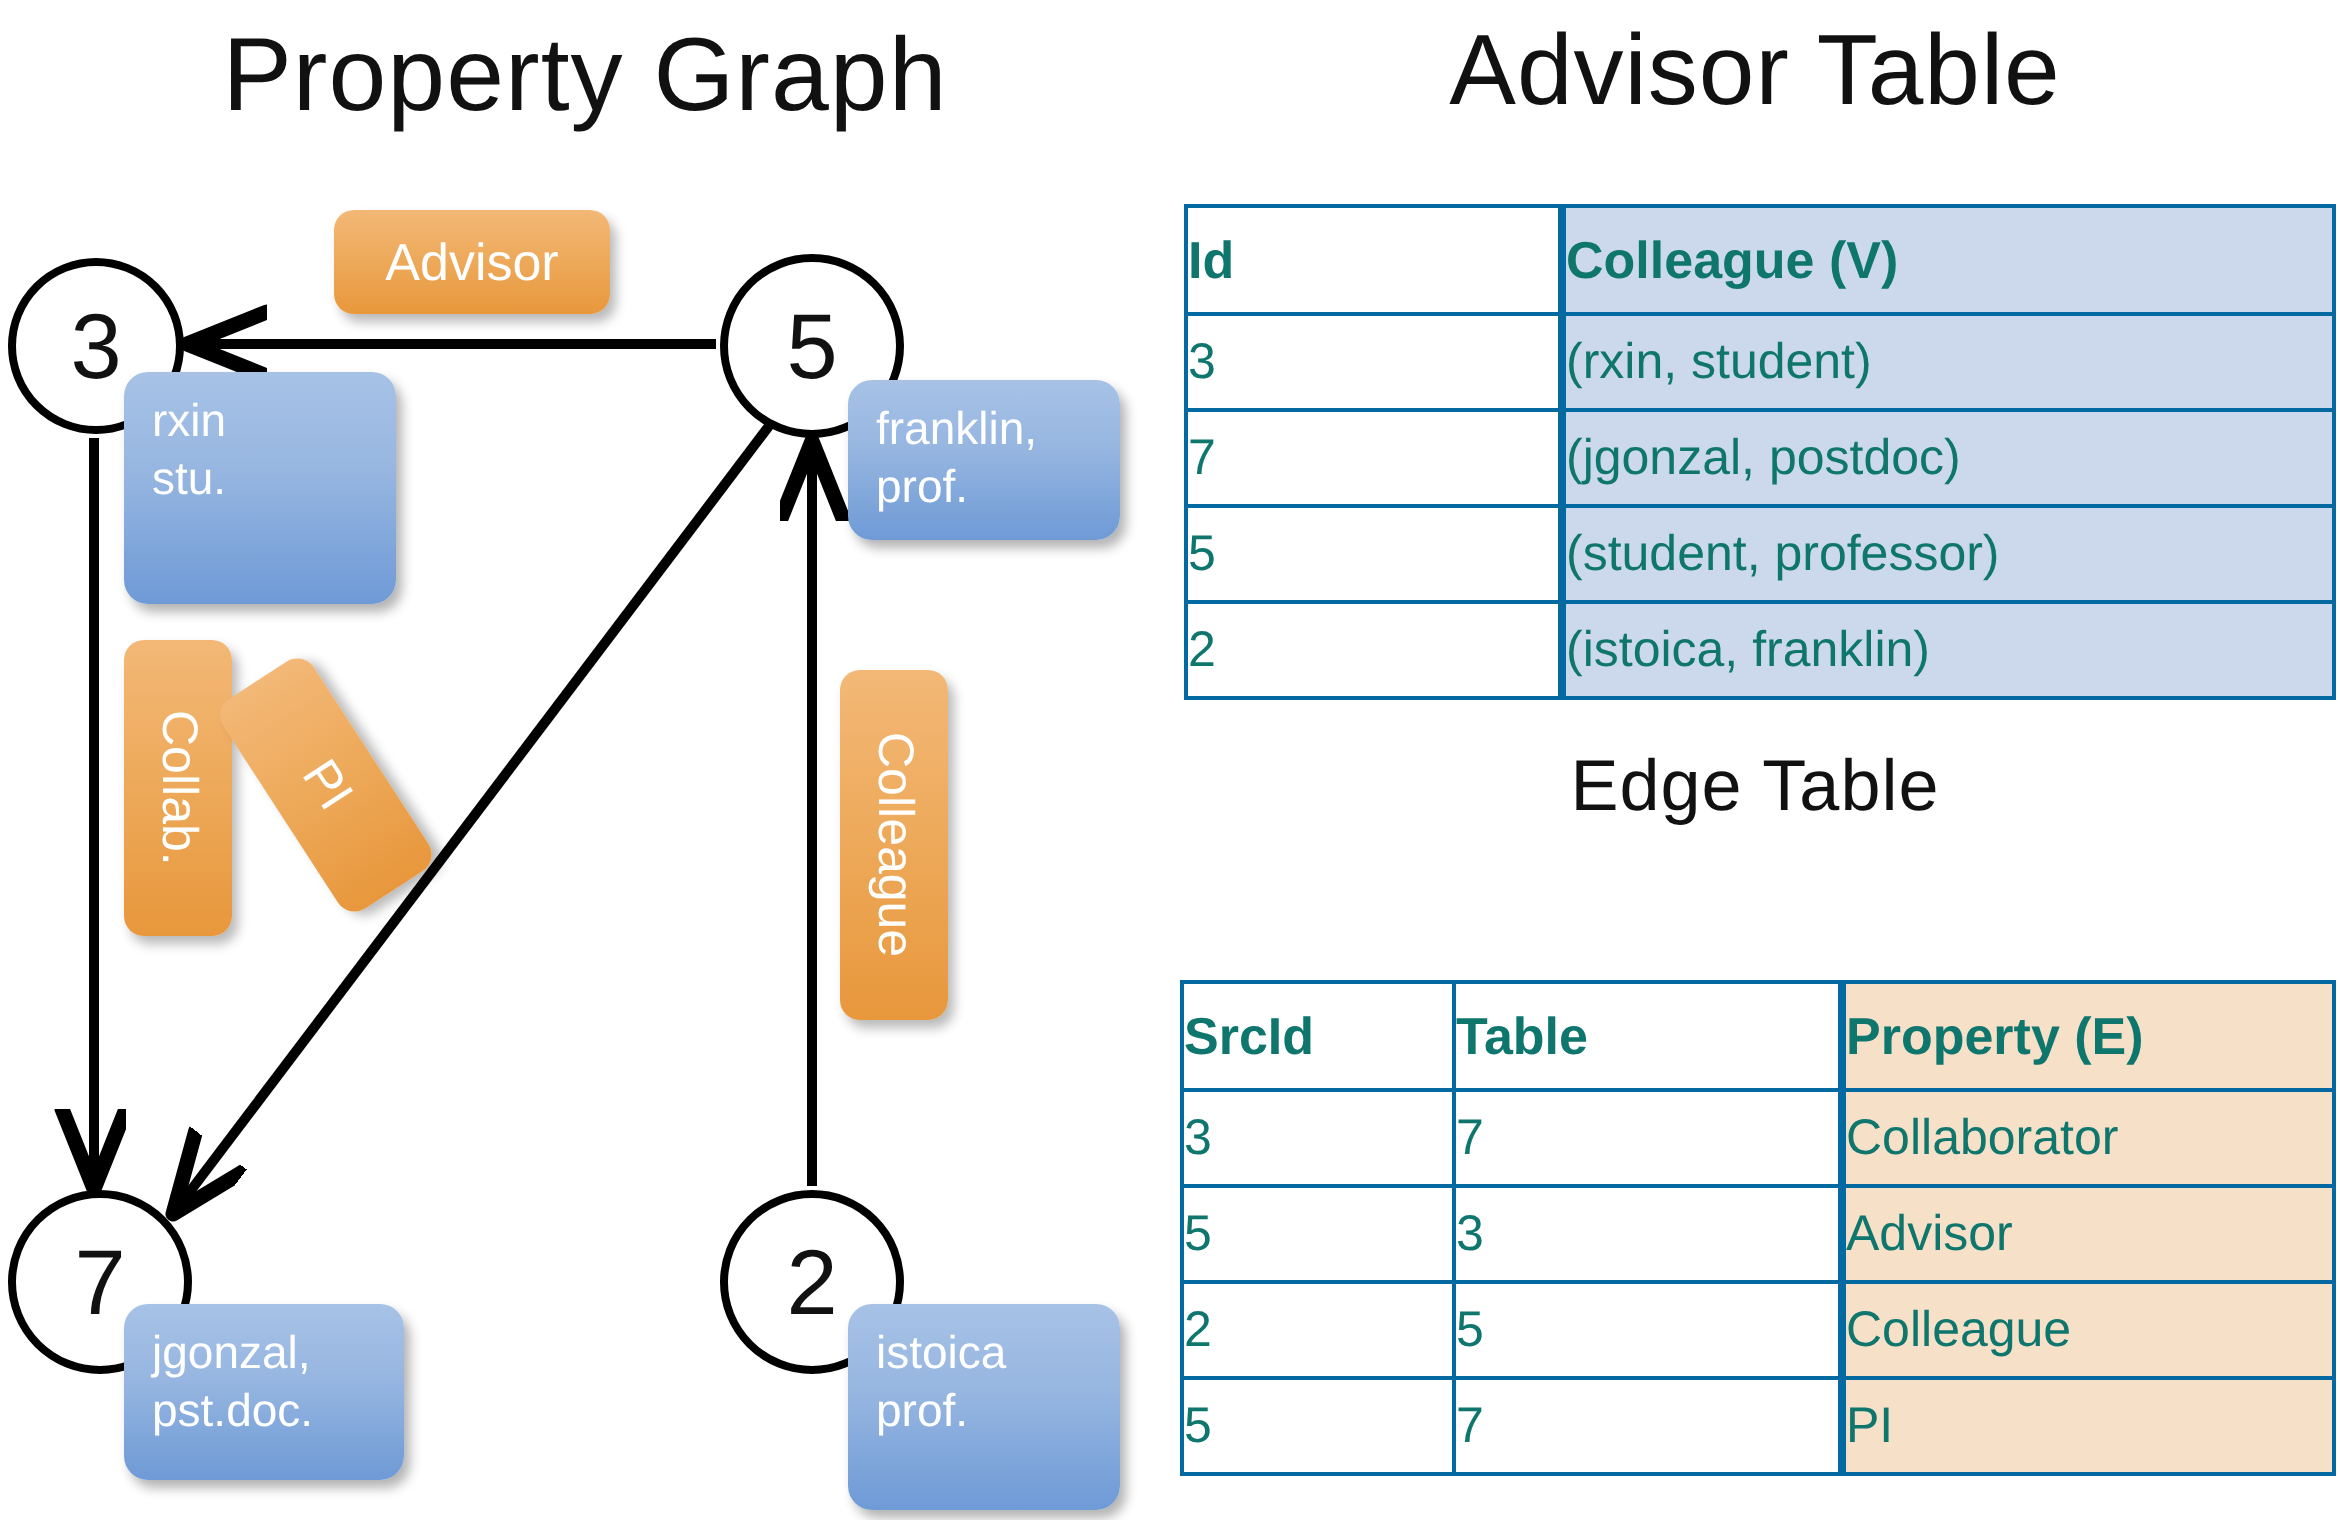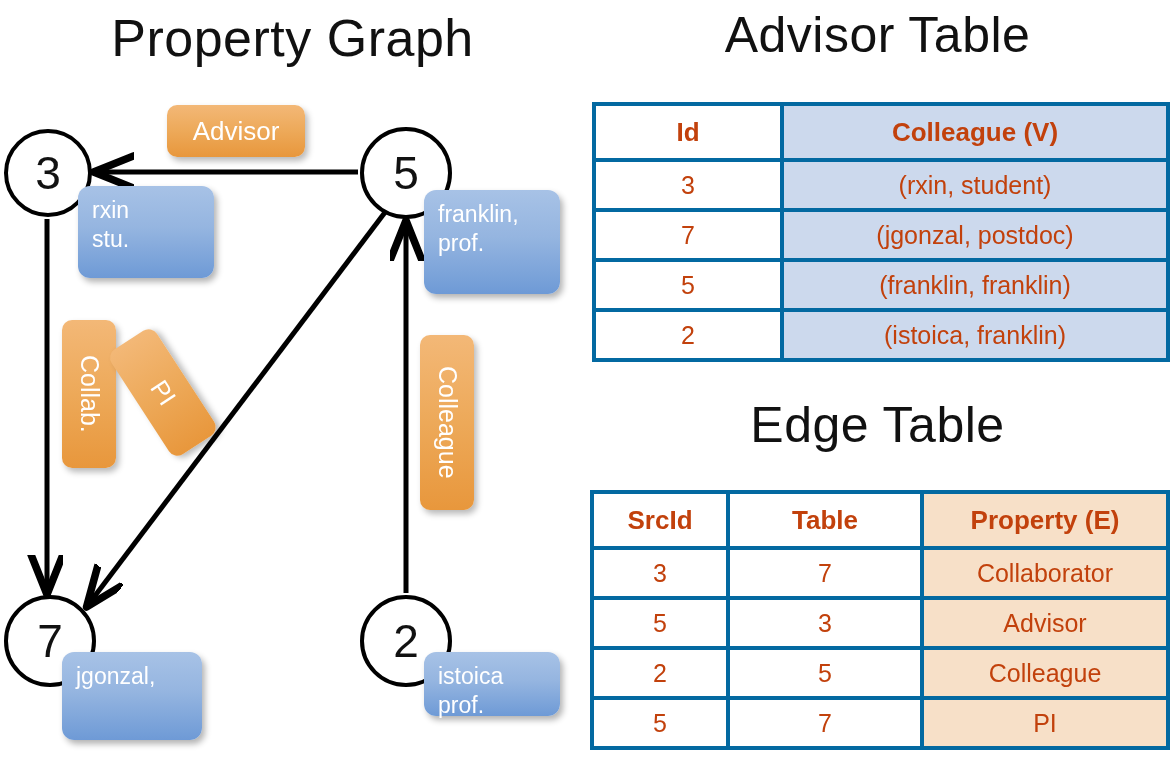--- a/index.html
+++ b/index.html
@@ -28,22 +28,22 @@
   }
   #title-property-graph {
     left: 0; top: 8px; width: 585px;
     font-size: 52px;
   }
   #title-vertex-table {
     left: 585px; top: 6px; width: 585px;
     font-size: 50px;
   }
   #title-edge-table {
-    left: 585px; top: 396px; width: 585px;
-    font-size: 50px;
+    left: 585px; top: 372px; width: 585px;
+    font-size: 36px;
   }
 
   
   #graph-panel {
     position: absolute;
     left: 0; top: 0;
     width: 585px; height: 760px;
   }
   #graph-edges {
     position: absolute;
@@ -79,24 +79,24 @@
     color: #ffffff;
     font-family: "Liberation Sans", sans-serif;
     font-weight: 300;
     font-size: 23px;
     line-height: 1.25;
     padding: 10px 0 0 14px;
     box-sizing: border-box;
     box-shadow: 3px 4px 6px rgba(0,0,0,0.30);
     z-index: 8;
   }
-  #prop-rxin     { left: 62px;  top: 186px; width: 136px; height: 92px; margin-left: 16px; }
-  #prop-franklin { left: 424px; top: 190px; width: 136px; height: 104px; }
+  #prop-rxin     { left: 62px;  top: 186px; width: 136px; height: 116px; }
+  #prop-franklin { left: 424px; top: 190px; width: 136px; height: 80px; }
   #prop-jgonzal  { left: 62px;  top: 652px; width: 140px; height: 88px; }
-  #prop-istoica  { left: 424px; top: 652px; width: 136px; height: 64px; }
+  #prop-istoica  { left: 424px; top: 652px; width: 136px; height: 103px; }
 
   
   .edge-label {
     position: absolute;
     border-radius: 10px;
     background: linear-gradient(to bottom, #f3b877 0%, #eda959 50%, #e8973c 100%);
     color: #ffffff;
     font-family: "Liberation Sans", sans-serif;
     font-weight: 300;
     box-shadow: 3px 4px 6px rgba(0,0,0,0.28);
@@ -137,25 +137,25 @@
   }
 
   
   .data-table {
     position: absolute;
     border-collapse: collapse;
     table-layout: fixed;
     font-family: "Liberation Sans", sans-serif;
   }
   .data-table td, .data-table th {
-    border: 4px solid #0369a1;
-    text-align: center;
+    border: 2px solid #0369a1;
+    text-align: left;
     font-weight: 300;
     font-size: 25px;
-    color: #c2410c;
+    color: #0f766e;
     padding: 0;
     height: 46px;
     vertical-align: middle;
   }
   .data-table th {
     font-weight: bold;
     font-size: 26px;
     height: 52px;
   }
 
@@ -205,20 +205,21 @@
   <div class="prop-box" id="prop-rxin">
     <div>rxin</div>
     <div>stu.</div>
   </div>
   <div class="prop-box" id="prop-franklin">
     <div>franklin,</div>
     <div>prof.</div>
   </div>
   <div class="prop-box" id="prop-jgonzal">
     <div>jgonzal,</div>
+    <div>pst.doc.</div>
   </div>
   <div class="prop-box" id="prop-istoica">
     <div>istoica</div>
     <div>prof.</div>
   </div>
 
   <div class="edge-label" id="edge-label-advisor">
     <span class="htext">Advisor</span>
   </div>
   <div class="edge-label" id="edge-label-collab">
@@ -247,21 +248,21 @@
     <tr>
       <td>3</td>
       <td class="cell-prop">(rxin, student)</td>
     </tr>
     <tr>
       <td>7</td>
       <td class="cell-prop">(jgonzal, postdoc)</td>
     </tr>
     <tr>
       <td>5</td>
-      <td class="cell-prop">(franklin, franklin)</td>
+      <td class="cell-prop">(student, professor)</td>
     </tr>
     <tr>
       <td>2</td>
       <td class="cell-prop">(istoica, franklin)</td>
     </tr>
   </tbody>
 </table>
 
 <table class="data-table" id="edge-table">
   <colgroup>

